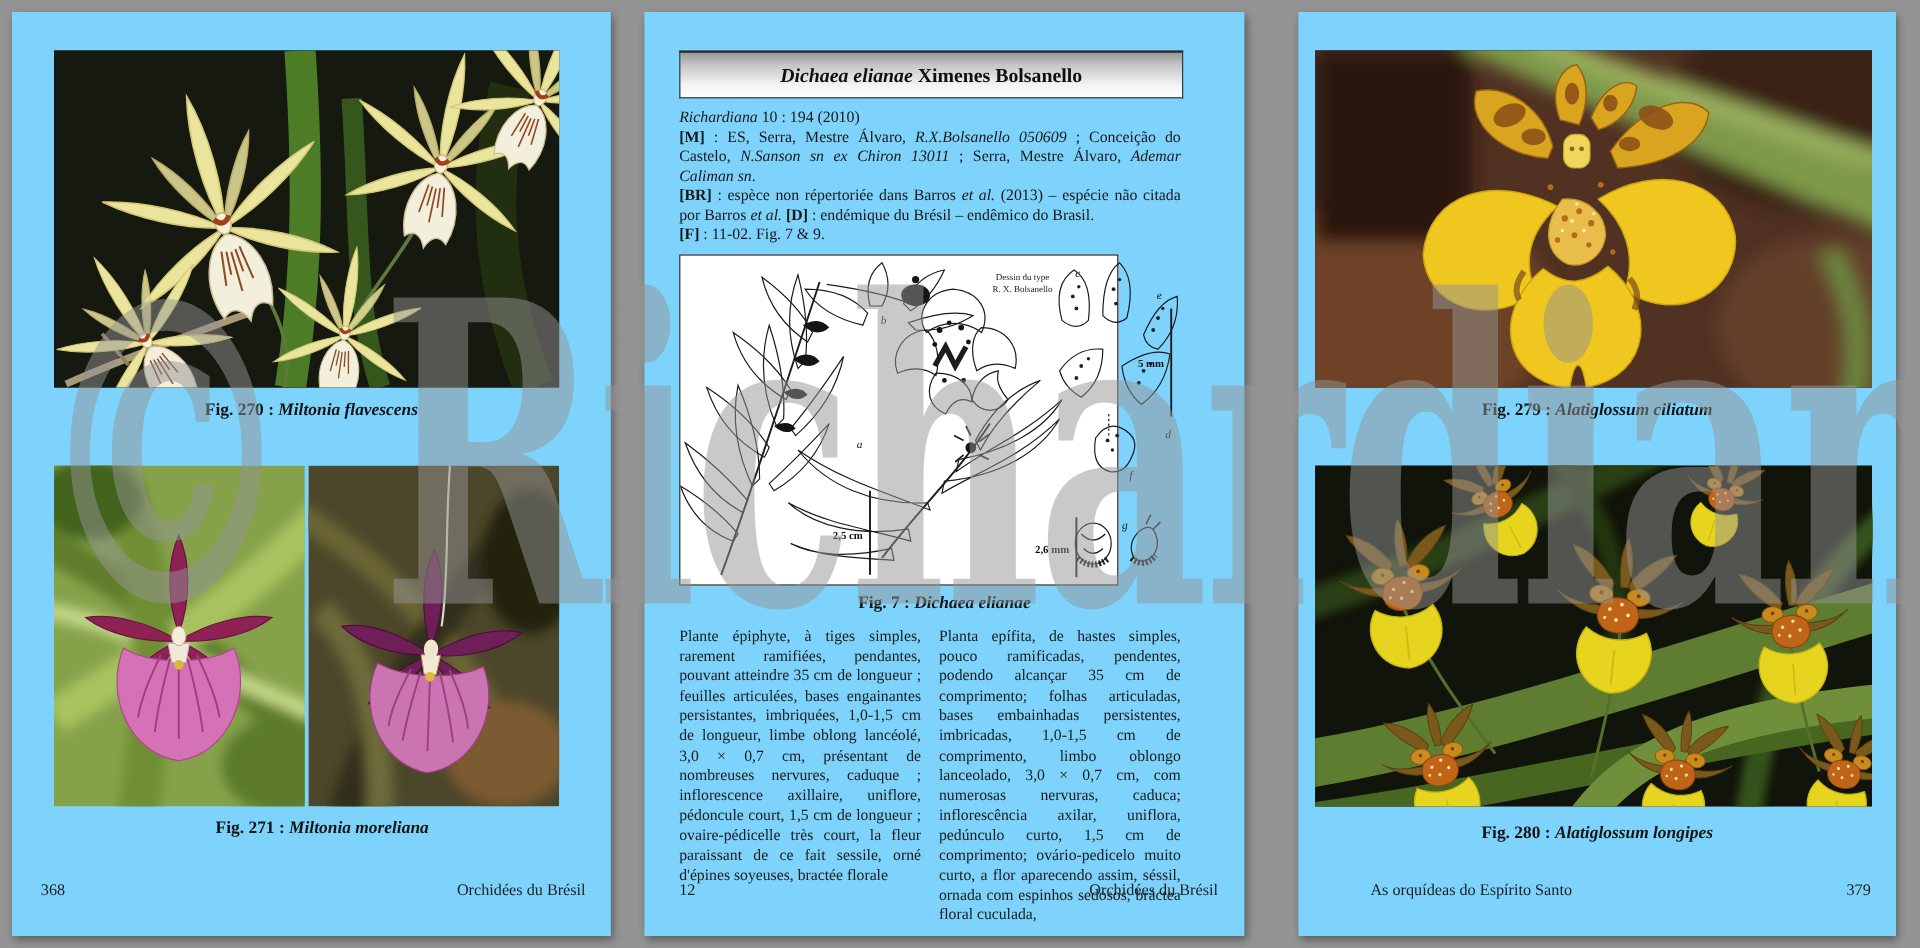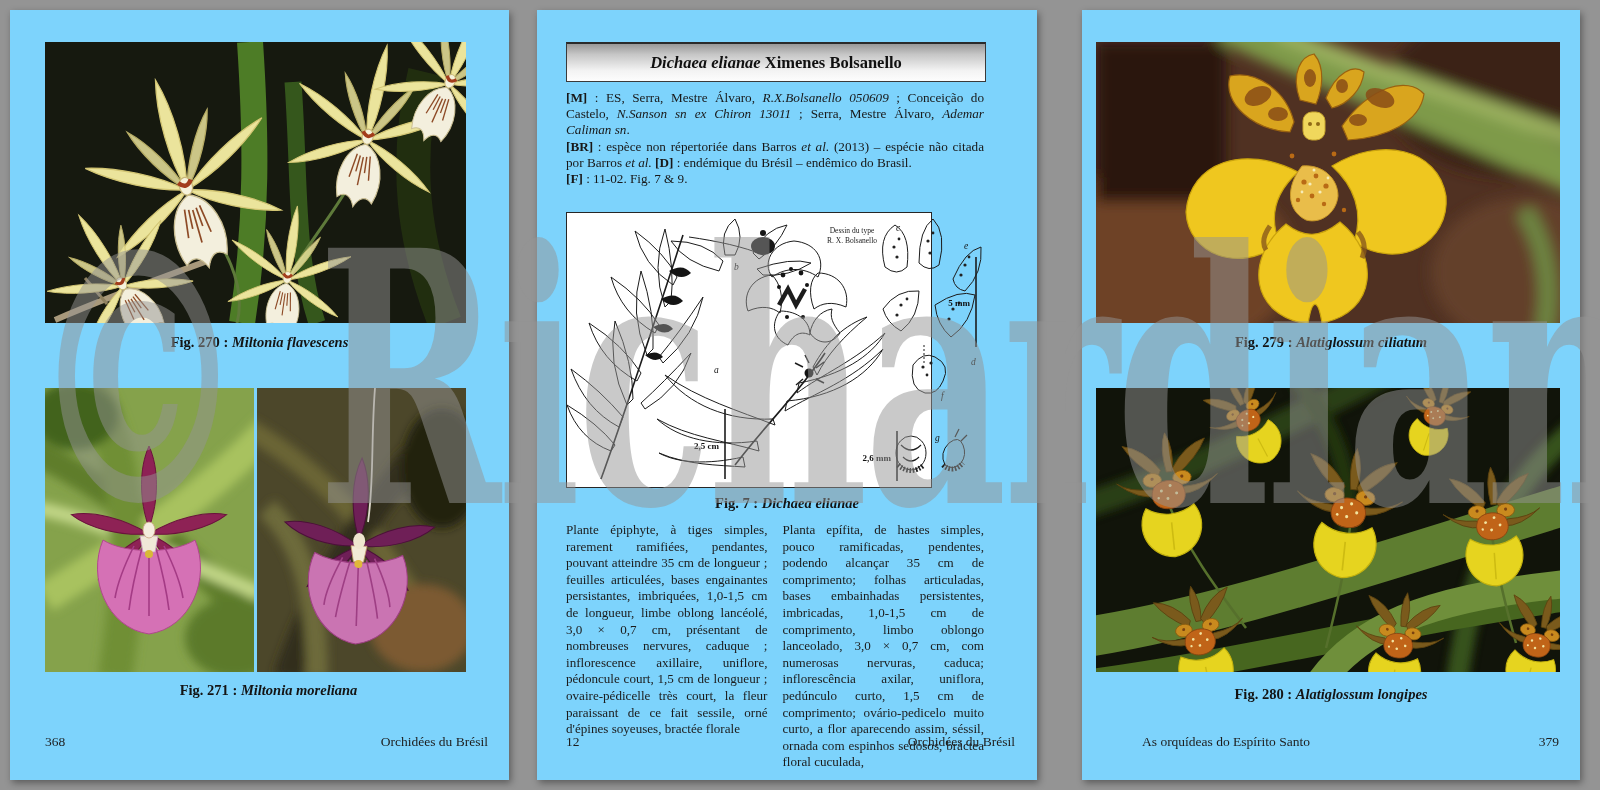--- a/index.html
+++ b/index.html
@@ -158,34 +158,35 @@
           <circle cx="0" cy="18" r="4" fill="#e0b83a"></circle>
           <ellipse cx="0" cy="-5" rx="6" ry="8" fill="#efe6cf"></ellipse>
         </g>
       </svg>
     </div>
     <div class="cap" style="top:672px;padding-left:18px;">
       <span>Fig. 271 :</span>
       <span class="i">Miltonia moreliana</span>
     </div>
 
-    <div class="footer" style="padding:0 21px 0 35px;">
+    <div class="footer" style="padding:0 21px 0 24px;">
       <span>368</span>
       <span>Orchidées du Brésil</span>
     </div>
   </div>
 
   <div class="page" id="page-center">
 
     <div class="titlebox">
       <span class="i">Dichaea elianae</span>&nbsp;
       <span>Ximenes Bolsanello</span>
     </div>
 
     <div class="citation">
+      <p><span class="i">Richardiana</span><span> 10 : 194 (2010)</span></p>
       <p><span class="b">[M]</span><span> : ES, Serra, Mestre Álvaro, </span><span class="i">R.X.Bolsanello 050609</span><span> ; Conceição do Castelo, </span><span class="i">N.Sanson sn ex Chiron 13011</span><span> ; Serra, Mestre Álvaro, </span><span class="i">Ademar Caliman sn</span><span>.</span></p>
       <p><span class="b">[BR]</span><span> : espèce non répertoriée dans Barros </span><span class="i">et al.</span><span> (2013) – espécie não citada por Barros </span><span class="i">et al.</span><span> </span><span class="b">[D]</span><span> : endémique du Brésil – endêmico do Brasil.</span></p>
       <p><span class="b">[F]</span><span> : 11-02. Fig. 7 &amp; 9.</span></p>
     </div>
 
     <div class="drawframe">
       <svg width="415" height="273" viewBox="0 0 415 273">
         <g stroke="#1c1c1c" fill="none" stroke-width="1">
 
           <path d="M34,266 C58,200 84,120 116,22" stroke-width="1.6"></path>

